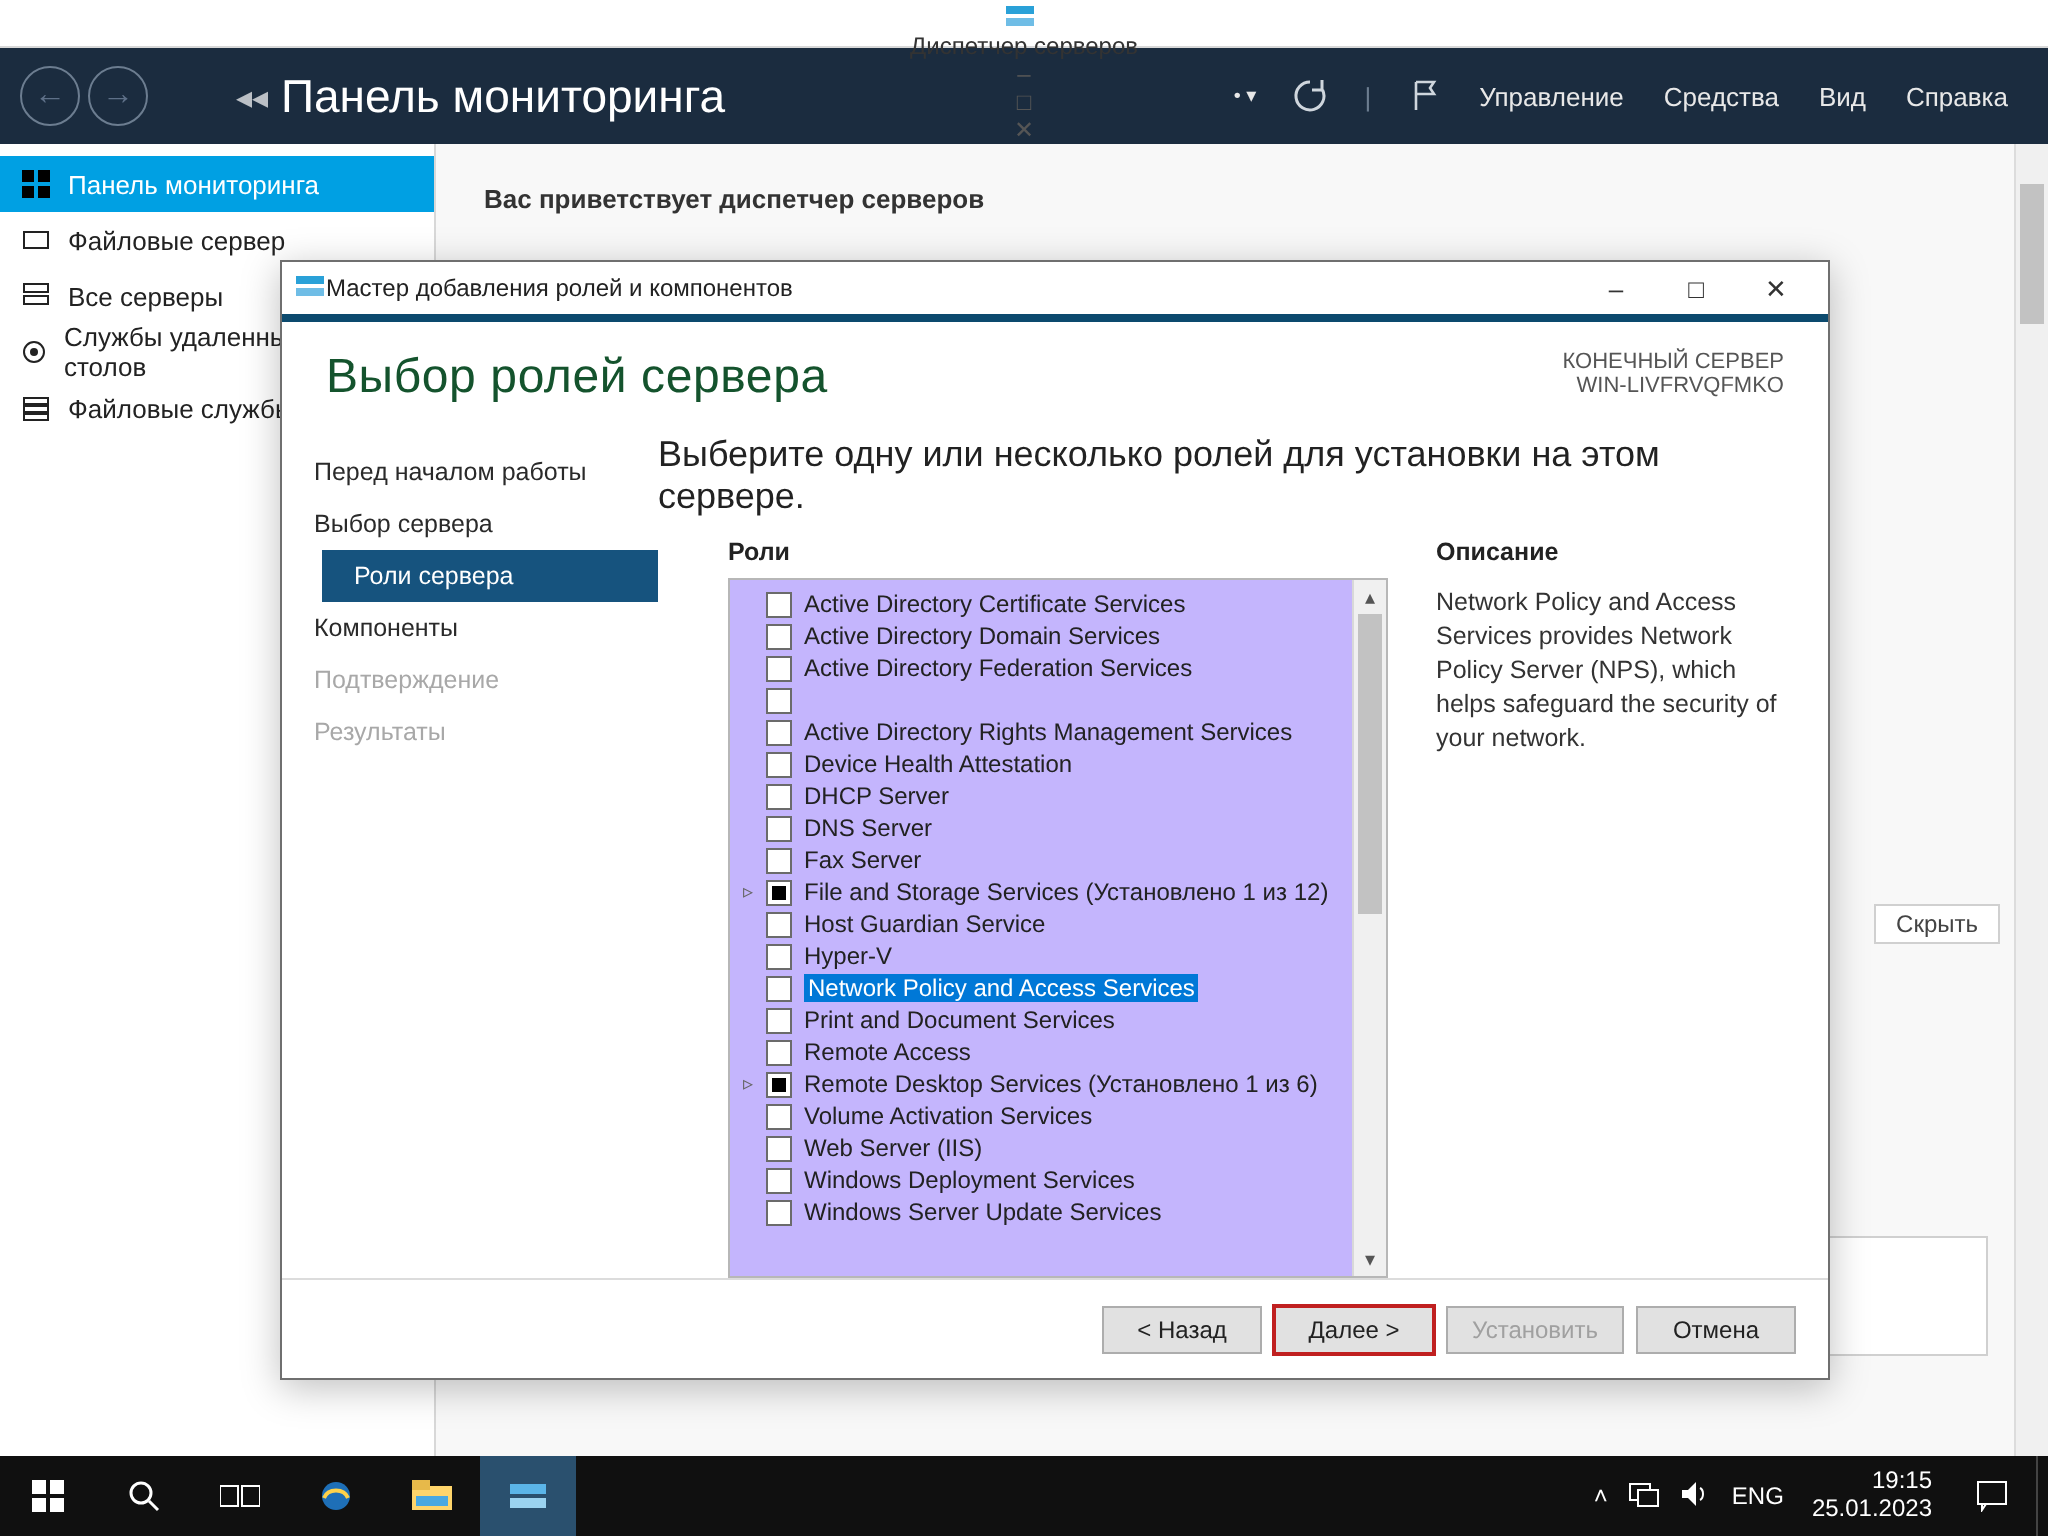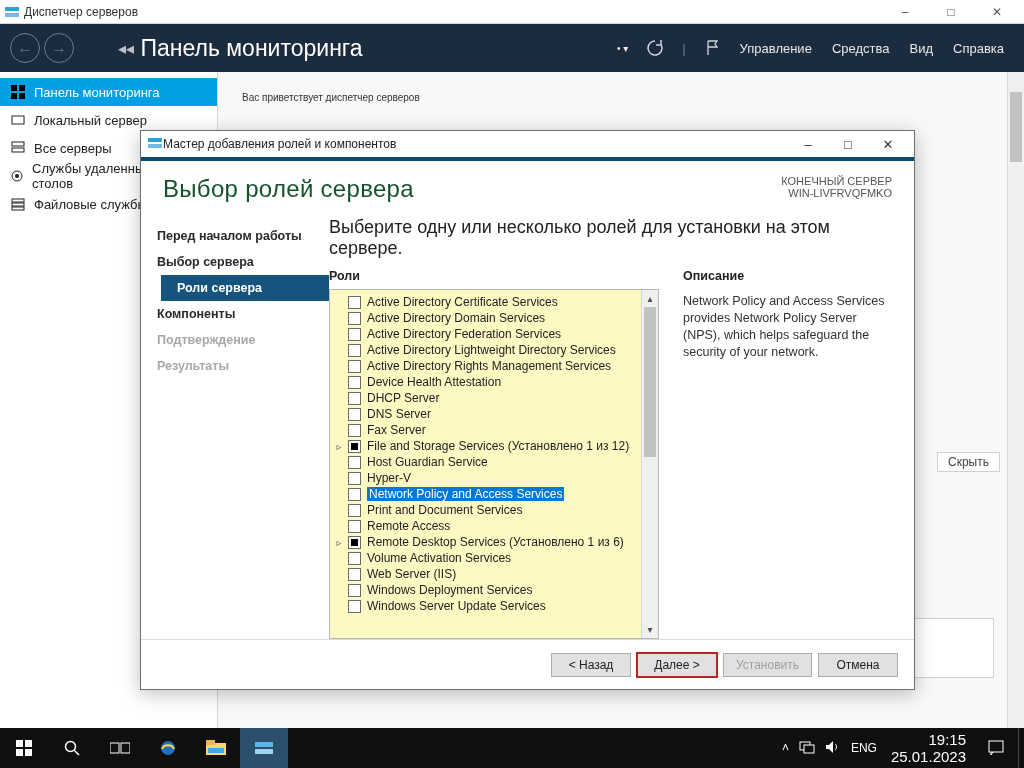--- a/index.html
+++ b/index.html
@@ -1,69 +1,69 @@
 <!DOCTYPE html>
 <html><head>
 <meta charset="utf-8">
 <style>
 * { margin: 0; padding: 0; box-sizing: border-box; font-family: "Segoe UI", Tahoma, sans-serif; }
 html, body { width: 1024px; height: 768px; overflow: hidden; background: #fff; }
 
 
-.sm-titlebar { height: 24px; background: #fff; border-bottom: 1px solid #d8d8d8; display: flex; align-items: center; padding: 0 4px; font-size: 12px; color: #333; }
+.sm-titlebar { height: 24px; background: #fff; border-bottom: 1px solid #d8d8d8; display: flex; align-items: center; padding: 0 4px; font-size: 12px; color: #333; flex-direction: column; }
 .sm-titlebar .spacer { flex: 1; }
 .sm-titlebar .win-btn { width: 46px; height: 24px; display: flex; align-items: center; justify-content: center; color: #555; font-size: 12px; }
 .sm-titlebar .icon16 { width: 16px; height: 16px; margin-right: 4px; display: inline-flex; align-items: center; justify-content: center; }
 
 .sm-header { height: 48px; background: #1b2c3f; display: flex; align-items: center; color: #fff; padding: 0 10px; }
 .sm-header .nav-circle { width: 30px; height: 30px; border: 1px solid #6c7d90; border-radius: 50%; display: inline-flex; align-items: center; justify-content: center; margin-right: 4px; color: #5e7088; font-size: 16px; }
 .sm-header .crumbs { margin-left: 40px; font-size: 23px; font-weight: 300; }
 .sm-header .spacer { flex: 1; }
 .sm-header .hdr-item { margin: 0 10px; font-size: 13px; color: #e8e8e8; }
 .sm-header .hdr-icon { width: 26px; height: 26px; display: inline-flex; align-items: center; justify-content: center; margin: 0 4px; }
 
 .sm-body { position: absolute; top: 72px; bottom: 40px; left: 0; right: 0; display: flex; background: #f8f8f8; }
 .sm-side { width: 218px; background: #fff; border-right: 1px solid #d8d8d8; padding-top: 6px; }
 .sm-side .sitem { display: flex; align-items: center; height: 28px; padding: 0 10px; font-size: 13px; color: #222; gap: 8px; }
 .sm-side .sitem.active { background: #00a0e3; color: #fff; }
 .sm-side .sicon { width: 16px; height: 16px; display: inline-flex; align-items: center; justify-content: center; }
 
 .sm-main { flex: 1; position: relative; overflow: hidden; padding: 20px 24px; }
-.sm-welcome { font-size: 10px; font-weight: 400; color: #333; }
+.sm-welcome { font-size: 13px; font-weight: 700; color: #333; }
 .sm-hidebtn { position: absolute; right: 24px; top: 380px; font-size: 12px; color: #444; border: 1px solid #d0d0d0; background: #fff; padding: 2px 10px; }
 .sm-vscroll { position: absolute; right: 0; top: 0; bottom: 0; width: 17px; background: #f0f0f0; border-left: 1px solid #dcdcdc; }
 .sm-vscroll .thumb { position: absolute; left: 2px; right: 2px; top: 20px; height: 70px; background: #c2c2c2; }
 
 .sm-tiles { position: absolute; left: 230px; right: 30px; top: 618px; height: 60px; display: flex; gap: 8px; }
 .sm-tile { flex: 1; border: 1px solid #d0d0d0; background: #fff; }
 
 
 .wizard { position: absolute; left: 140px; top: 130px; width: 775px; height: 560px; background: #fff; border: 1px solid #6f6f6f; box-shadow: 0 4px 18px rgba(0,0,0,0.25); display: flex; flex-direction: column; z-index: 20; }
 .wz-titlebar { height: 30px; display: flex; align-items: center; padding: 0 6px; font-size: 12px; color: #222; border-bottom: 4px solid #0c4a6e; }
 .wz-titlebar .spacer { flex: 1; }
 .wz-titlebar .wbtn { width: 40px; height: 28px; display: flex; align-items: center; justify-content: center; color: #333; font-size: 13px; }
 
 .wz-head { display: flex; align-items: flex-start; padding: 14px 22px 6px; }
 .wz-head h1 { font-size: 24px; font-weight: 400; color: #14532d; letter-spacing: .3px; }
 .wz-head .target { margin-left: auto; text-align: right; font-size: 11px; color: #555; }
 .wz-head .target .lbl { text-transform: uppercase; }
 
 .wz-body { flex: 1; display: flex; padding: 4px 20px 0 0; overflow: hidden; }
 .wz-steps { width: 188px; padding: 10px 0 0 0; }
-.wz-steps .step { font-size: 12.5px; color: #555; padding: 6px 16px; font-weight: bold; }
+.wz-steps .step { font-size: 12.5px; color: #555; padding: 6px 16px; }
 .wz-steps .step.link { color: #2a2a2a; }
 .wz-steps .step.active { background: #16537e; color: #fff; margin-left: 20px; }
 .wz-steps .step.disabled { color: #a8a8a8; }
 
 .wz-center { flex: 1; display: flex; flex-direction: column; }
 .wz-instr { font-size: 18px; color: #222; padding: 4px 0 10px; }
 .wz-cols { flex: 1; display: flex; gap: 24px; overflow: hidden; }
-.wz-roles { width: 330px; display: flex; flex-direction: column; }
+.wz-roles { width: 330px; display: flex; flex-direction: column; margin-left: 35px; }
 .wz-col-label { font-size: 12.5px; font-weight: 600; color: #222; margin-bottom: 6px; }
-.wz-listbox { flex: 1; border: 1px solid #b7b7b7; background: #fef9c3; position: relative; overflow: hidden; }
+.wz-listbox { flex: 1; border: 1px solid #b7b7b7; background: #c4b5fd; position: relative; overflow: hidden; }
 .wz-listscroll { position: absolute; inset: 0 17px 0 0; overflow-y: auto; overflow-x: hidden; padding: 4px 2px; }
 .wz-listbox .vscroll { position: absolute; right: 0; top: 0; bottom: 0; width: 17px; background: #f0f0f0; border-left: 1px solid #d8d8d8; }
 .wz-listbox .vscroll .arrow { height: 17px; display: flex; align-items: center; justify-content: center; font-size: 10px; color: #555; }
 .wz-listbox .vscroll .track { position: absolute; top: 17px; bottom: 17px; left: 0; right: 0; }
 .wz-listbox .vscroll .thumb { position: absolute; left: 2px; right: 2px; top: 0; height: 150px; background: #c2c2c2; }
 
 .role-row { display: flex; align-items: center; height: 16px; padding: 0 2px 0 16px; font-size: 12px; color: #222; white-space: nowrap; position: relative; }
 .role-row .expander { position: absolute; left: 2px; width: 10px; text-align: center; color: #666; font-size: 10px; }
 .role-row .cb { width: 13px; height: 13px; border: 1px solid #6b6b6b; margin-right: 6px; background: #fff; display: inline-flex; align-items: center; justify-content: center; }
 .role-row .cb.partial::after { content: ""; width: 7px; height: 7px; background: #000; display: block; }
@@ -76,21 +76,21 @@
 .wz-btn { min-width: 80px; height: 24px; border: 1px solid #adadad; background: #e1e1e1; font-size: 12px; color: #222; padding: 0 12px; }
 .wz-btn:disabled { color: #a0a0a0; }
 .wz-btn.primary { outline: 2px solid #c02020; outline-offset: -1px; }
 
 
 .taskbar { position: absolute; left: 0; right: 0; bottom: 0; height: 40px; background: #101010; display: flex; align-items: center; color: #fff; font-size: 12px; z-index: 50; }
 .taskbar .tbtn { width: 48px; height: 40px; display: flex; align-items: center; justify-content: center; }
 .taskbar .tbtn.active { background: #2a506e; }
 .taskbar .spacer { flex: 1; }
 .taskbar .tray { display: flex; align-items: center; gap: 10px; padding: 0 6px; }
-.taskbar .clock { text-align: right; line-height: 1.15; padding: 0 8px; font-size: 15px; }
+.taskbar .clock { text-align: right; line-height: 1.15; padding: 0 8px; font-size: 12px; }
 .taskbar .clock div {white-space: nowrap;}
 .tiny-svg { width: 16px; height: 16px; }
 
 </style>
 </head>
 <body>
 
 <div class="sm-titlebar">
   <span class="icon16">
     <svg class="tiny-svg" viewBox="0 0 16 16">
@@ -144,21 +144,21 @@
           </svg>
         </span>
         <span>Панель мониторинга</span>
       </div>
       <div class="sitem">
         <span class="sicon">
           <svg width="14" height="14" viewBox="0 0 14 14">
             <rect x="1" y="3" width="12" height="8" fill="none" stroke="currentColor"></rect>
           </svg>
         </span>
-        <span>Локальный сервер</span>
+        <span>Файловые сервер</span>
       </div>
       <div class="sitem">
         <span class="sicon">
           <svg width="14" height="14" viewBox="0 0 14 14">
             <rect x="1" y="1" width="12" height="4" fill="none" stroke="currentColor"></rect>
             <rect x="1" y="7" width="12" height="4" fill="none" stroke="currentColor"></rect>
           </svg>
         </span>
         <span>Все серверы</span>
       </div>
@@ -246,21 +246,20 @@
                 <div class="role-row">
                   <span class="cb"></span>
                   <span class="rlabel">Active Directory Domain Services</span>
                 </div>
                 <div class="role-row">
                   <span class="cb"></span>
                   <span class="rlabel">Active Directory Federation Services</span>
                 </div>
                 <div class="role-row">
                   <span class="cb"></span>
-                  <span class="rlabel">Active Directory Lightweight Directory Services</span>
                 </div>
                 <div class="role-row">
                   <span class="cb"></span>
                   <span class="rlabel">Active Directory Rights Management Services</span>
                 </div>
                 <div class="role-row">
                   <span class="cb"></span>
                   <span class="rlabel">Device Health Attestation</span>
                 </div>
                 <div class="role-row">

